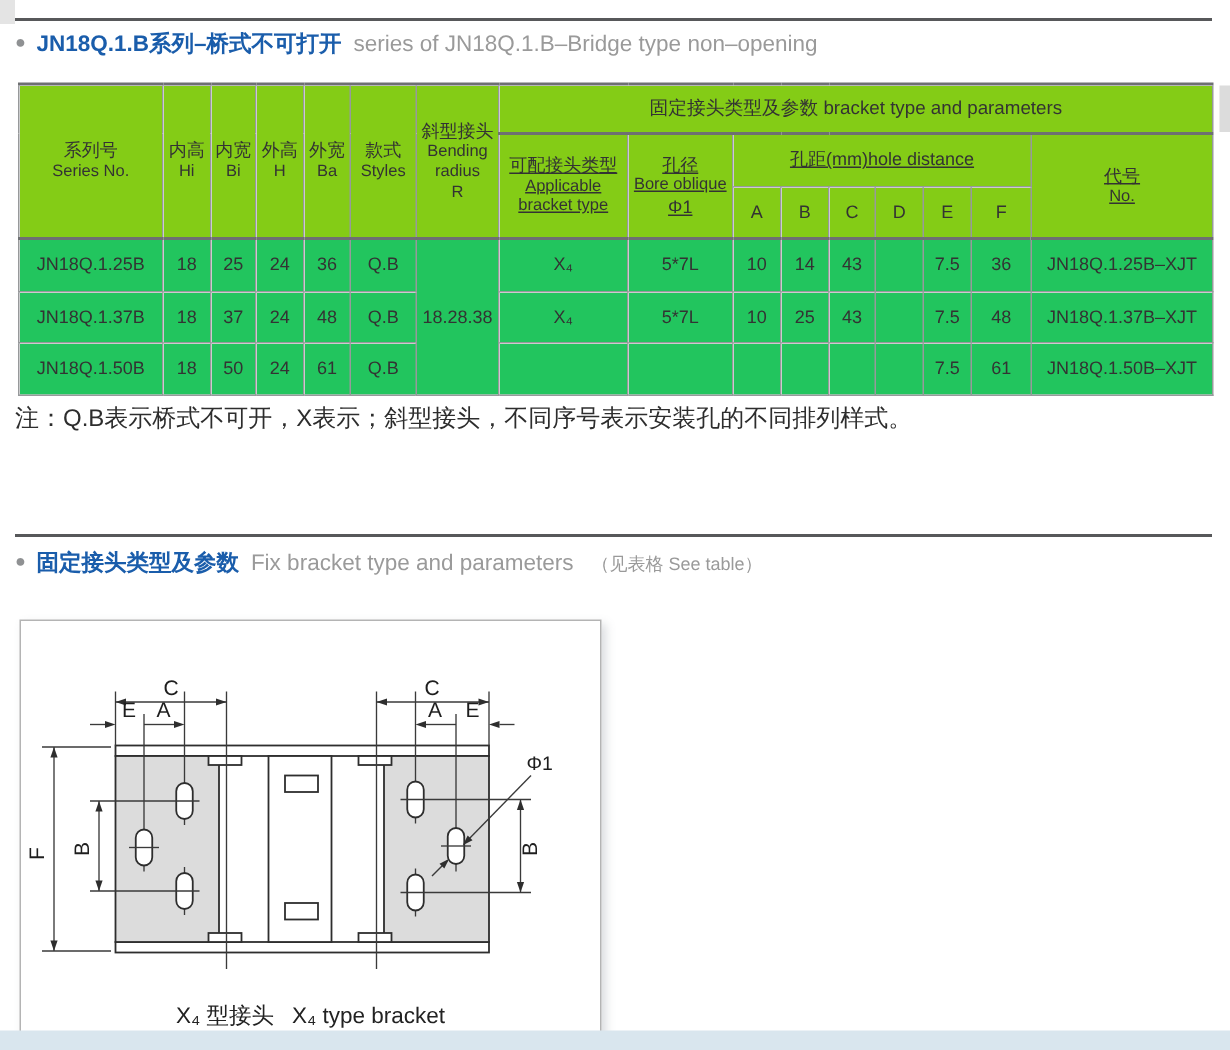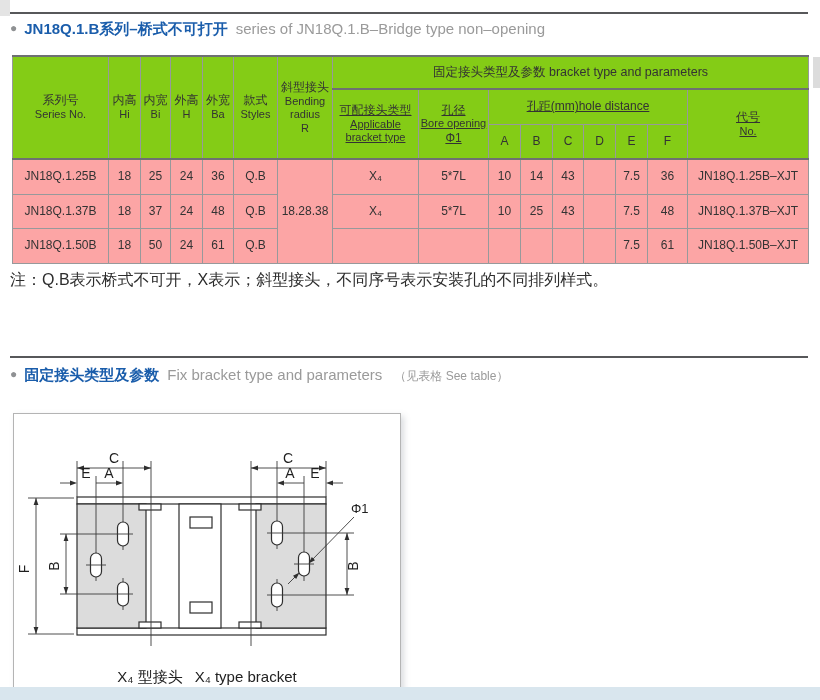--- a/index.html
+++ b/index.html
@@ -18,21 +18,21 @@
   table.spec{position:absolute;left:12px;top:55px;width:796px;border-collapse:collapse;
              table-layout:fixed;font-size:12px;}
   table.spec th,table.spec td{border:1px solid #97999b;padding:0;text-align:center;
              vertical-align:middle;font-weight:normal;line-height:1.22;color:#333;
              overflow:hidden;}
   table.spec thead th{background:#84cc16;border-bottom:2px solid #6e7072;}
   table.spec thead tr:first-child th{border-top:2px solid #6e7072;}
   table.spec th .en{font-size:11px;}
   table.spec th.group{border-bottom:2px solid #6e7072;font-size:12.5px;}
   table.spec th.dist{border-bottom:1px solid #97999b;}
-  table.spec td{background:#fca5a5;}
+  table.spec td{background:#22c55e;}
   tr.hr1{height:33px;} tr.hr2{height:35px;text-decoration:underline;} tr.hr3{height:35px;}
   tr.br{height:35px;}
 
   
   .notes{position:absolute;left:10px;top:268px;font-size:16px;line-height:23px;
          white-space:nowrap;color:#2d2d2d;}
 
   
   .draw-box{position:absolute;left:13px;top:413px;width:386px;height:280px;background:#fff;
             border:1px solid #b4b4b4;box-shadow:3px 3px 6px rgba(110,120,130,.25);}
@@ -120,21 +120,21 @@
       </th>
     </tr>
     <tr class="hr2">
       <th rowspan="2">
         <div>可配接头类型</div>
         <div class="en">Applicable</div>
         <div class="en">bracket type</div>
       </th>
       <th rowspan="2">
         <div>孔径</div>
-        <div class="en">Bore opening</div>
+        <div class="en">Bore oblique</div>
         <div>Φ1</div>
       </th>
       <th colspan="6" class="dist">
         <span>孔距(mm)hole distance</span>
       </th>
       <th rowspan="2">
         <div>代号</div>
         <div class="en">No.</div>
       </th>
     </tr>

